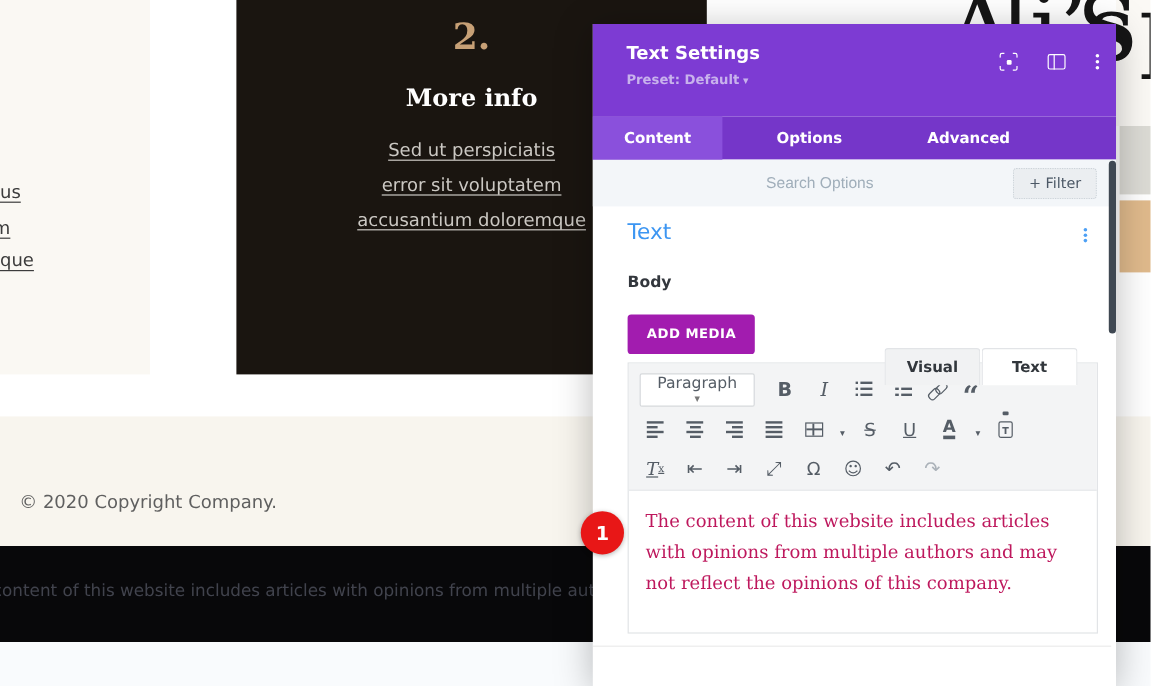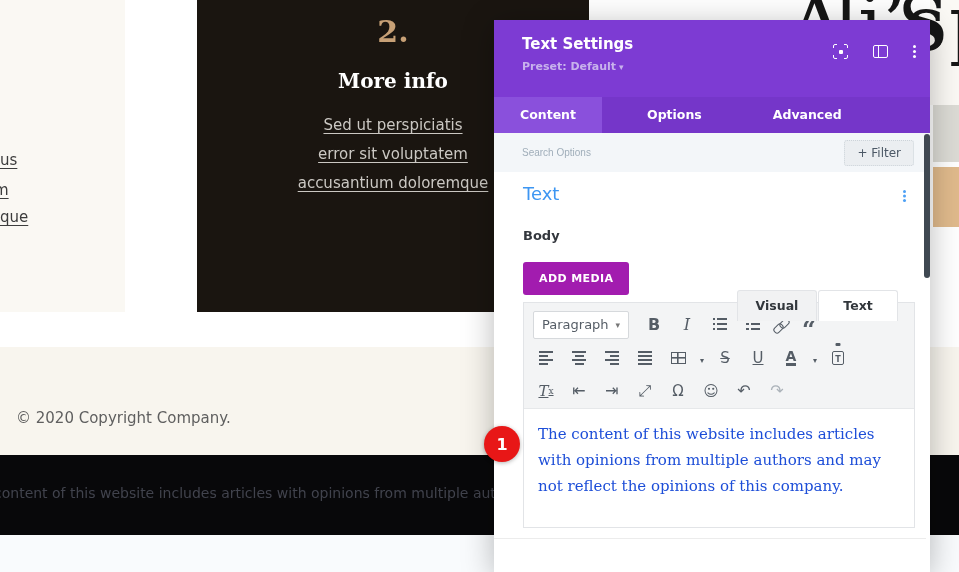--- a/index.html
+++ b/index.html
@@ -42,40 +42,40 @@
   .ic-panel { width:15px; height:13px; border:1.5px solid #fff; border-radius:2px; }
   .ic-panel::before { content:""; position:absolute; left:3.5px; top:-1px; bottom:-1px; width:1.5px; background:#fff; }
   .dots { width:3px; height:3px; border-radius:50%; background:#fff; box-shadow:0 5px 0 #fff, 0 10px 0 #fff; margin-bottom:10px; }
   .dots.blue { background:#4da0f5; box-shadow:0 4.5px 0 #4da0f5, 0 9px 0 #4da0f5; }
 
   .m-tabs { display:flex; height:36px; background:#7536c9;gap:19px; }
   .m-tab { padding:0 26px; line-height:36px; font-size:12.5px; font-weight:bold; color:#fff; cursor:pointer; }
   .m-tab.active { background:#8a50dc; }
 
   .m-search { display:flex; align-items:center; height:39px; background:#f3f6f9; padding:0 16px 0 28px; }
-  .m-search input { flex:1; border:0; outline:0; background:transparent; font-size:10px; color:#44505a; }
+  .m-search input { flex:1; border:0; outline:0; background:transparent; font-size:13px; color:#44505a;text-align:center; }
   .m-search input::placeholder { color:#a0aeba; }
   .filter-btn { padding:5px 12px; background:#ebeef1; border:1px dotted #ccd3d9; border-radius:3px; font-size:12px; color:#4c5866; cursor:pointer; white-space:nowrap; }
 
   .m-scrollbar { position:absolute; right:0; top:114px; width:6px; height:144px; background:#3f4852; border-radius:3px; z-index:20; cursor:grab; }
 
   .sec-title { position:absolute; left:29px; top:163px; font-size:18px; color:#3d96f2; }
   .sec-kebab { position:absolute; right:24px; top:170px; cursor:pointer; }
   .body-label { position:absolute; left:29px; top:208px; font-size:13px; font-weight:600; color:#33373d; }
 
   .add-media { position:absolute; left:29px; top:242px; padding:10px 16px; background:#a21caf; color:#fff; font-size:11px; font-weight:bold; letter-spacing:.4px; border-radius:3px; border:0; cursor:pointer; font-family:inherit; }
   .ed-tab { position:absolute; top:270px; width:80px; height:31px; line-height:30px; text-align:center; font-size:12.5px; font-weight:600; color:#32373c; background:#fff; border:1px solid #e2e4e7; border-bottom:0; border-radius:3px 3px 0 0; cursor:pointer; z-index:2; }
   .ed-tab.visual { left:243px; background:#f1f2f3; }
   .ed-tab.text-t { left:324px; }
 
   .ed-wrap { position:absolute; left:29px; top:282px; width:392px; height:226px; border:1px solid #e2e4e7; background:#fff; }
   .toolbar { height:106px; background:#f3f4f5; border-bottom:1px solid #e6e8ea; padding:5px 9px 0 9px; }
   .tb-row { display:flex; align-items:center; height:33px; }
   .tbi { position:relative; display:inline-flex; align-items:center; justify-content:center; width:26px; height:26px; margin-right:7px; color:#555d66; font-size:15px; cursor:pointer; }
-  .tb-sel { display:inline-flex; align-items:center; justify-content:space-between; width:96px; height:28px; background:#fff; border:1px solid #d6d9dc; border-radius:2px; padding:0 8px; font-size:13px; color:#555d66; margin-right:12px; cursor:pointer; }
+  .tb-sel { display:inline-flex; align-items:center; justify-content:space-between; width:96px; height:28px; background:#fff; border:1px solid #d6d9dc; border-radius:2px; padding:0 8px; font-size:13px; color:#555d66; margin-right:12px; cursor:pointer;flex-direction:column; }
   .tb-sel .caret { font-size:9px; color:#777; }
 
   .g-bold { font-weight:800; font-size:16px; }
   .g-italic { font-family:"DejaVu Serif", serif; font-style:italic; font-size:16px; }
   .bars { width:14px; height:15px; background-repeat:no-repeat; }
   .ic-ul .bars { background-image:linear-gradient(#555d66,#555d66),linear-gradient(#555d66,#555d66),linear-gradient(#555d66,#555d66),linear-gradient(#555d66,#555d66),linear-gradient(#555d66,#555d66),linear-gradient(#555d66,#555d66);
     background-size:10px 2px,10px 2px,10px 2px,2px 2px,2px 2px,2px 2px;
     background-position:4px 1px,4px 6px,4px 11px,0 1px,0 6px,0 11px; }
   .ic-ol .bars { background-image:linear-gradient(#555d66,#555d66),linear-gradient(#555d66,#555d66),linear-gradient(#555d66,#555d66),linear-gradient(#555d66,#555d66),linear-gradient(#555d66,#555d66),linear-gradient(#555d66,#555d66);
     background-size:9px 2px,9px 2px,9px 2px,3px 2px,3px 2px,3px 2px;
@@ -96,21 +96,21 @@
   .g-under { text-decoration:underline; font-size:15px; }
   .g-color { font-size:14px; font-weight:600; border-bottom:3px solid #555d66; line-height:13px; }
   .ic-paste-g { width:12px; height:14px; border:1.6px solid #555d66; border-radius:2px; }
   .ic-paste-g::before { content:""; position:absolute; top:-2px; left:50%; transform:translateX(-50%); width:5px; height:3px; background:#555d66; border-radius:1px; }
   .ic-paste-g::after { content:"T"; position:absolute; left:50%; top:54%; transform:translate(-50%,-50%); font-size:8px; font-weight:bold; color:#555d66; }
   .g-clear { font-family:"DejaVu Serif", serif; font-style:italic; font-size:15px; text-decoration:underline; }
   .g-clear i { font-style:normal; font-size:9px; vertical-align:-3px; text-decoration:none; display:inline-block; }
   .g-arrow { font-size:16px; }
   .g-redo { color:#abb2b9; }
 
-  .ed-content { padding:12px 14px; font-family:"DejaVu Serif", serif; font-size:15px; line-height:26px; color:#1d4ed8; cursor:text; }
+  .ed-content { padding:12px 14px; font-family:"DejaVu Serif", serif; font-size:15px; line-height:26px; color:#be185d; cursor:text; }
   .m-divider { position:absolute; left:0; right:4px; top:518px; border-top:1px solid #ececec; }
 
   .num-badge { position:absolute; left:-10px; top:406px; width:36px; height:36px; border-radius:50%; background:#e81717; color:#fff; font-size:16px; font-weight:bold; display:flex; align-items:center; justify-content:center; z-index:30; box-shadow:0 1px 4px rgba(0,0,0,.3); }
 </style>
 </head>
 <body>
 
 <div id="stage">
 
   <div class="cream-col"></div>

